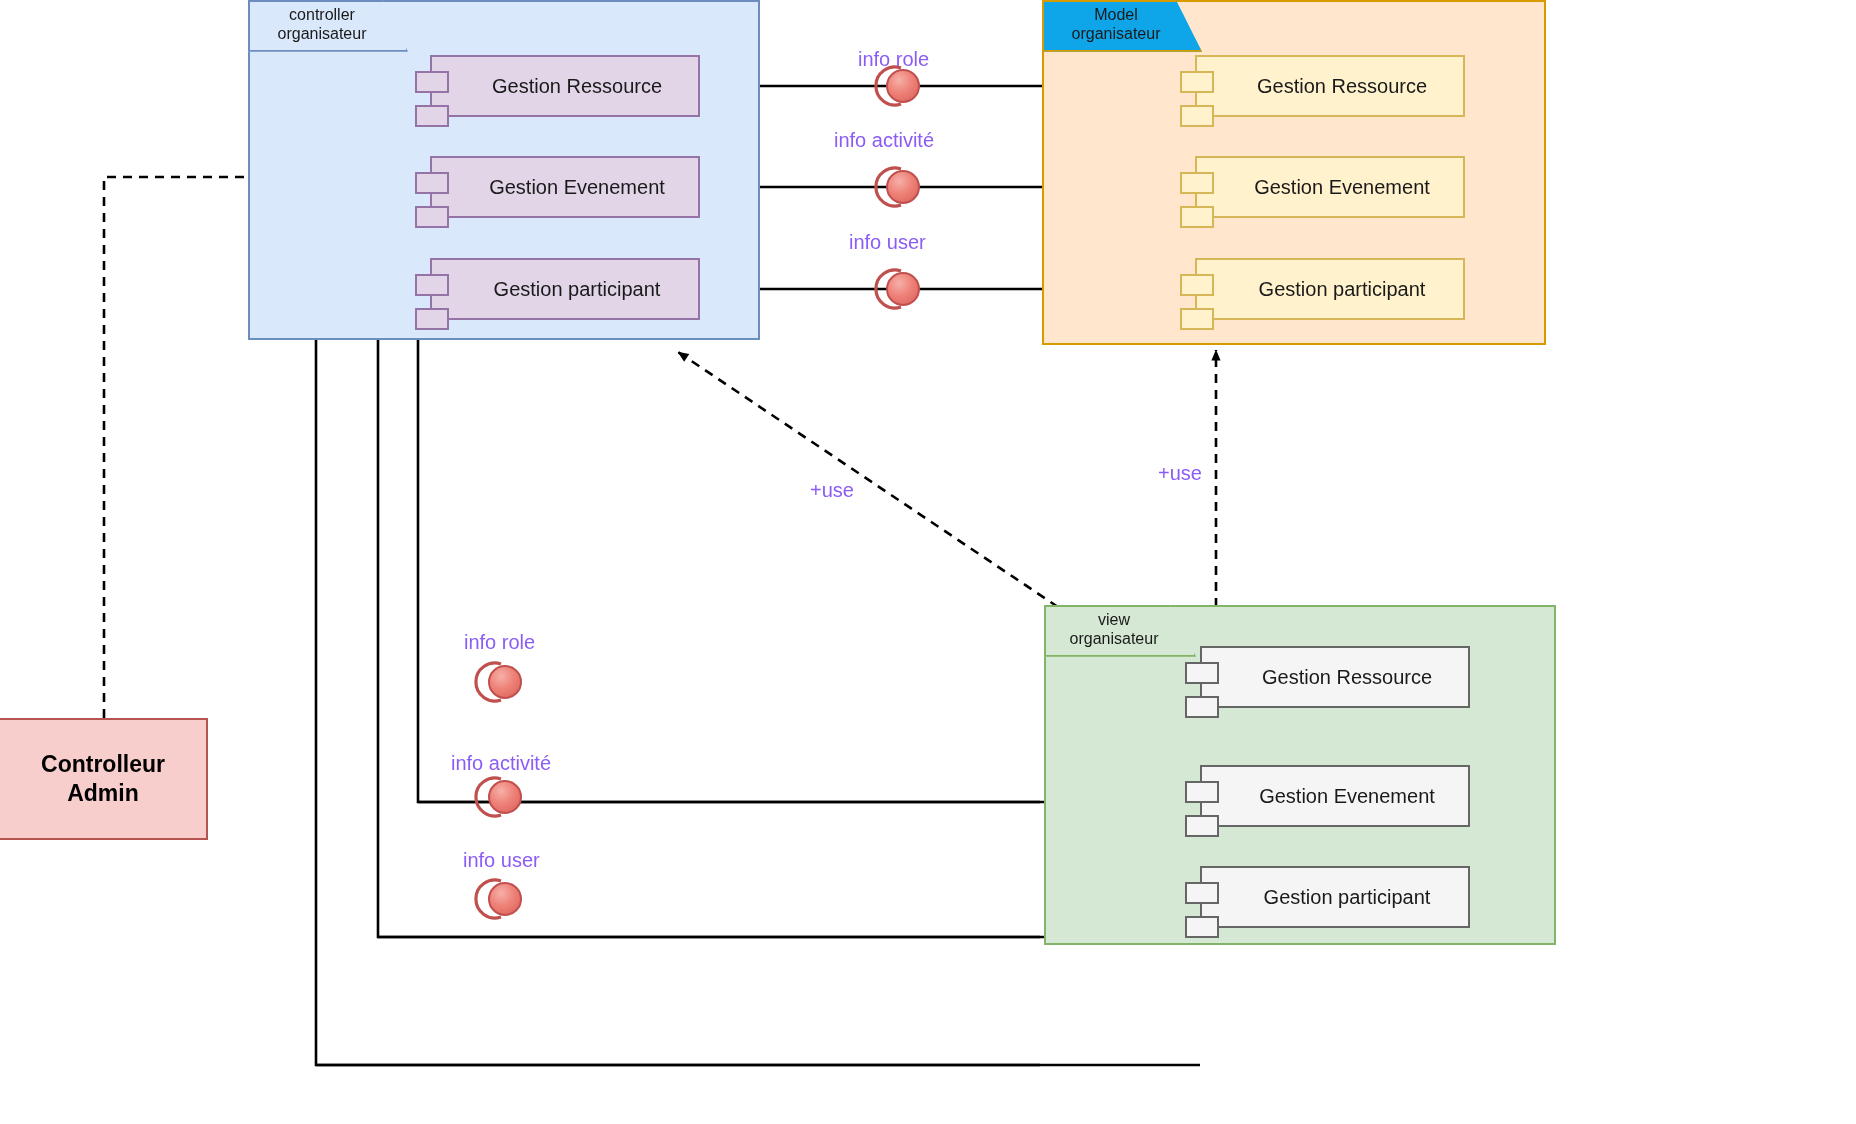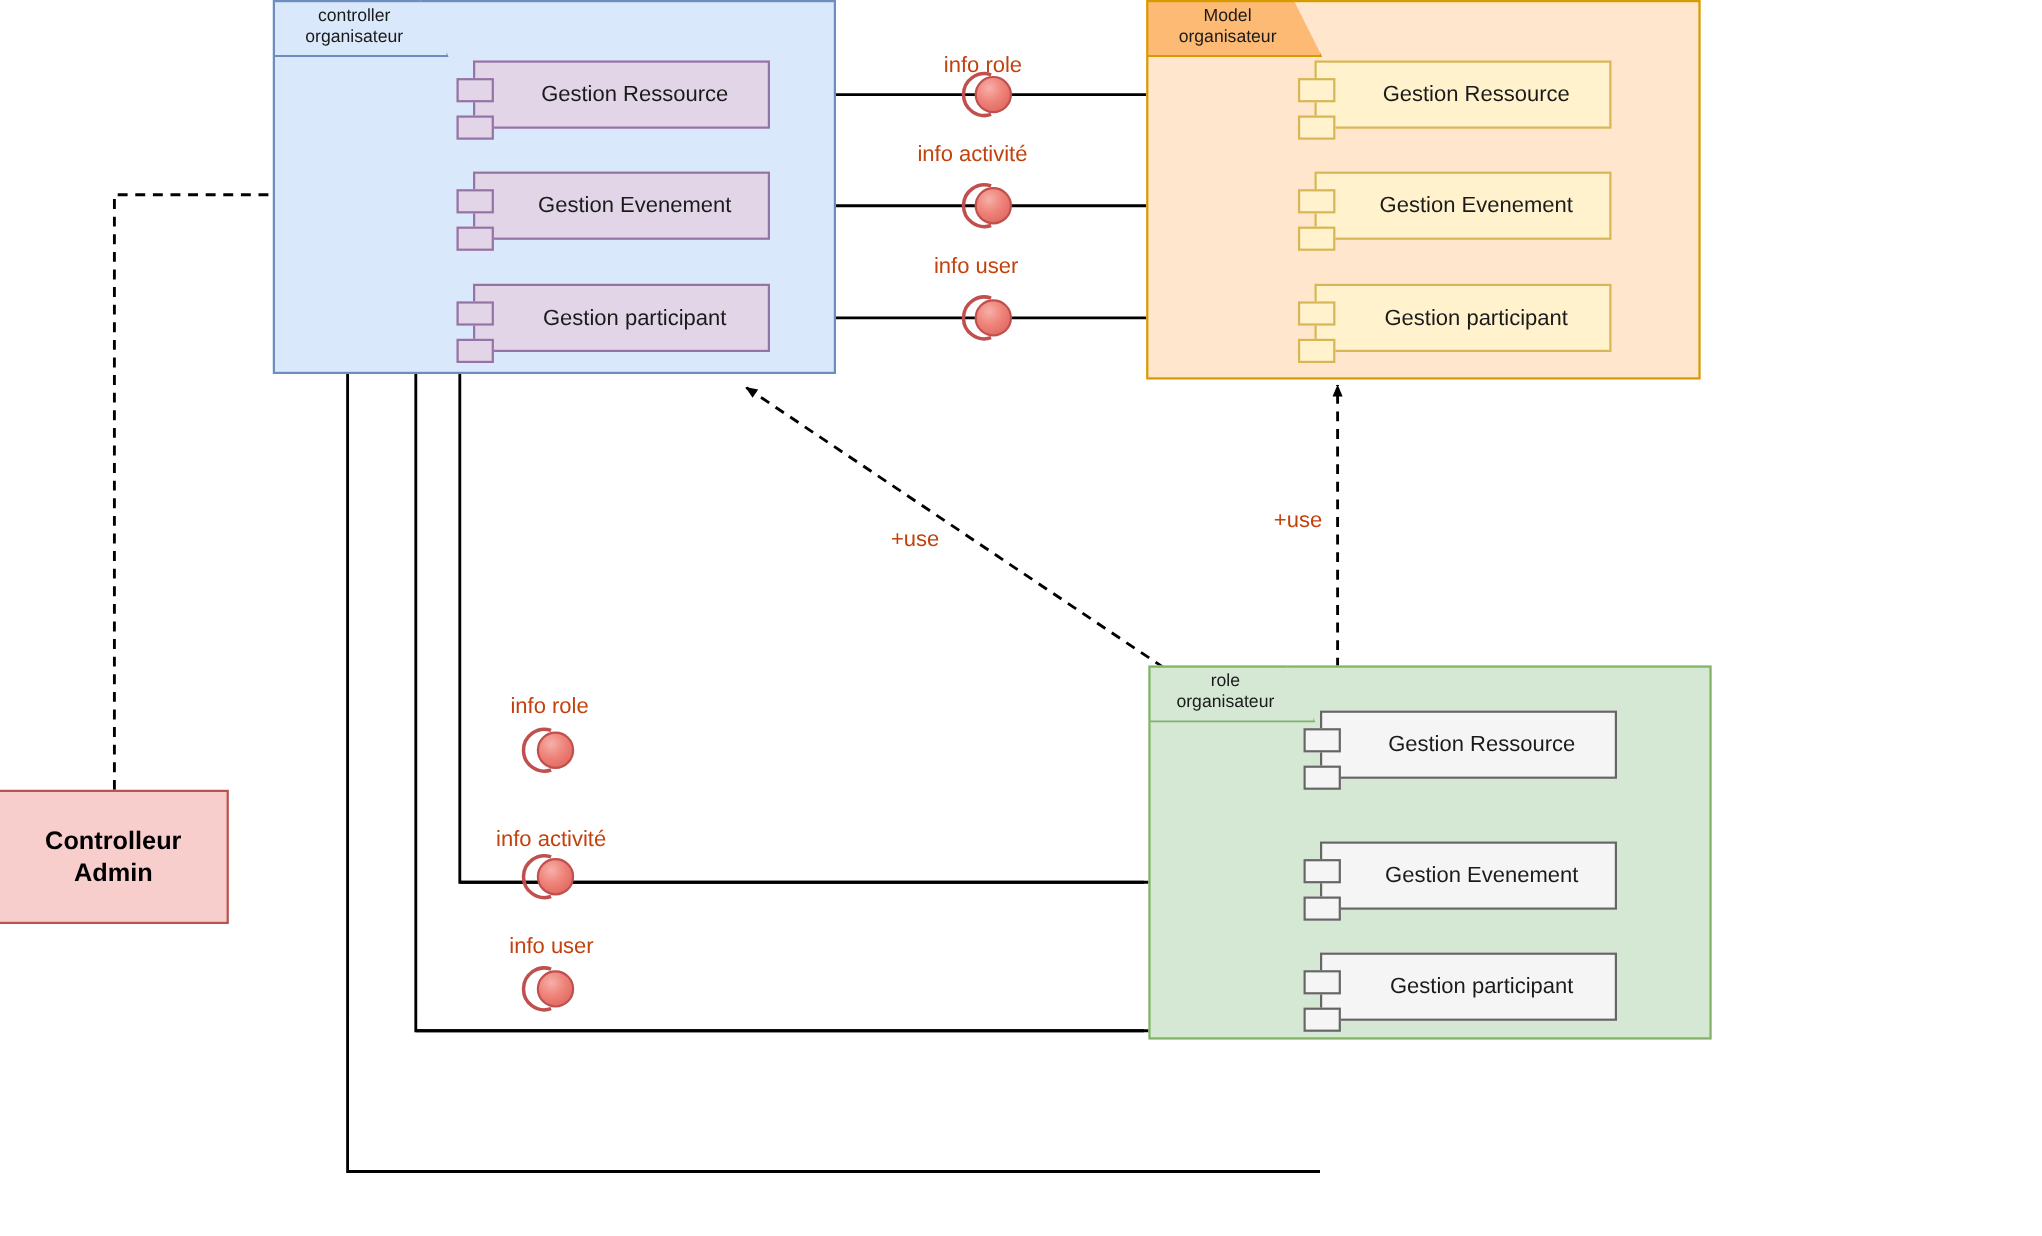--- a/index.html
+++ b/index.html
@@ -37,21 +37,21 @@
     font-size: 16px;
     color: #1a1a1a;
     background: inherit;
   }
   .pkg-tab .tabtext { display:block; padding: 0 26px 0 14px; }
 
   .pkg.controller { background:#dae8fc; border-color:#6c8ebf; }
   .pkg.controller .pkg-tab { background:#dae8fc; border-color:#6c8ebf;
     clip-path: polygon(0 0, calc(100% - 26px) 0, 100% 100%, 0 100%); }
   .pkg.model { background:#ffe6cc; border-color:#d79b00; }
-  .pkg.model .pkg-tab { background:#fdba74; border-color:#d79b00;
+  .pkg.model .pkg-tab { background:#0ea5e9; border-color:#d79b00;
     clip-path: polygon(0 0, calc(100% - 26px) 0, 100% 100%, 0 100%); }
   .pkg.view { background:#d5e8d4; border-color:#82b366; }
   .pkg.view .pkg-tab { background:#d5e8d4; border-color:#82b366;
     clip-path: polygon(0 0, calc(100% - 26px) 0, 100% 100%, 0 100%); }
 
   
   .comp {
     position: absolute;
     border: 2px solid #000;
     display: flex;
@@ -87,21 +87,21 @@
     text-align: center;
     font-size: 23px; font-weight: bold;
     color: #000;
     line-height: 1.25;
   }
 
   
   .elabel {
     position: absolute;
     font-size: 20px;
-    color: #c2410c;
+    color: #8b5cf6;
     white-space: nowrap;
   }
 </style>
 </head>
 <body>
 
 <div id="canvas">
 
   <svg id="wires" viewBox="0 0 1856 1124" xmlns="http://www.w3.org/2000/svg">
     <defs>
@@ -222,21 +222,21 @@
   </div>
 
   <div class="comp yellow" style="left:1195px; top:258px; width:270px; height:62px;">
     <span class="port p1"></span>
     <span class="port p2"></span>
     <span class="label">Gestion participant</span>
   </div>
 
   <div class="pkg view" style="left:1044px; top:605px; width:512px; height:340px;">
     <div class="pkg-tab" style="width:152px;">
-      <span class="tabtext">role</span>
+      <span class="tabtext">view</span>
       <span class="tabtext">organisateur</span>
     </div>
   </div>
 
   <div class="comp grey" style="left:1200px; top:646px; width:270px; height:62px;">
     <span class="port p1"></span>
     <span class="port p2"></span>
     <span class="label">Gestion Ressource</span>
   </div>
 

